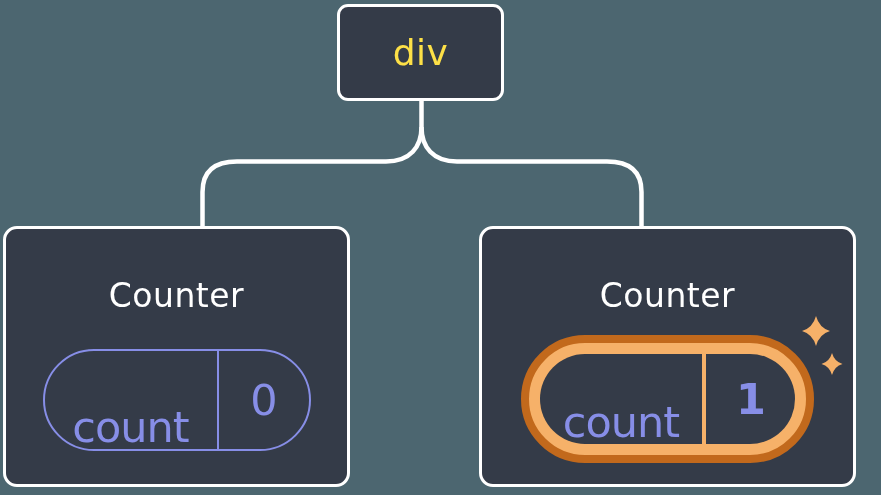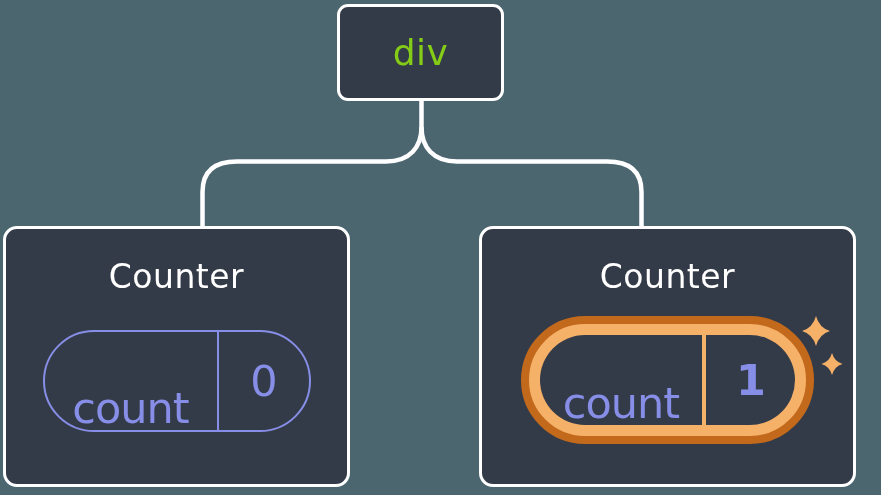--- a/index.html
+++ b/index.html
@@ -16,31 +16,31 @@
   .connectors path { stroke: var(--connector, #FFFFFF); stroke-width: 4.5; fill: none; }
 
   .node-root {
     position: absolute; left: 337px; top: 4px;
     width: 167px; height: 97px;
     background: var(--card-fill, #343B48);
     border: 3px solid var(--card-border, #FFFFFF);
     border-radius: 11px;
     box-sizing: border-box;
     display: flex; align-items: center; justify-content: center;
-    color: #84cc16; font-size: 36px; letter-spacing: 0.5px;
+    color: #fde047; font-size: 36px; letter-spacing: 0.5px;
   }
 
   .card {
     position: absolute; top: 226px; height: 261px;
     background: var(--card-fill, #343B48);
     border: 3px solid var(--card-border, #FFFFFF);
     border-radius: 14px;
     box-sizing: border-box;
     display: flex; flex-direction: column; align-items: center;
-    padding-top: 28px;
+    padding-top: 47px;
   }
   .card-left  { left: 3px;   width: 347px; }
   .card-right { left: 479px; width: 377px; }
 
   .card-title {
     color: #FFFFFF; font-size: 33px; line-height: 39px; letter-spacing: 0.5px;
   }
 
   .state-text {
     color: var(--state-accent, #878EE7);

